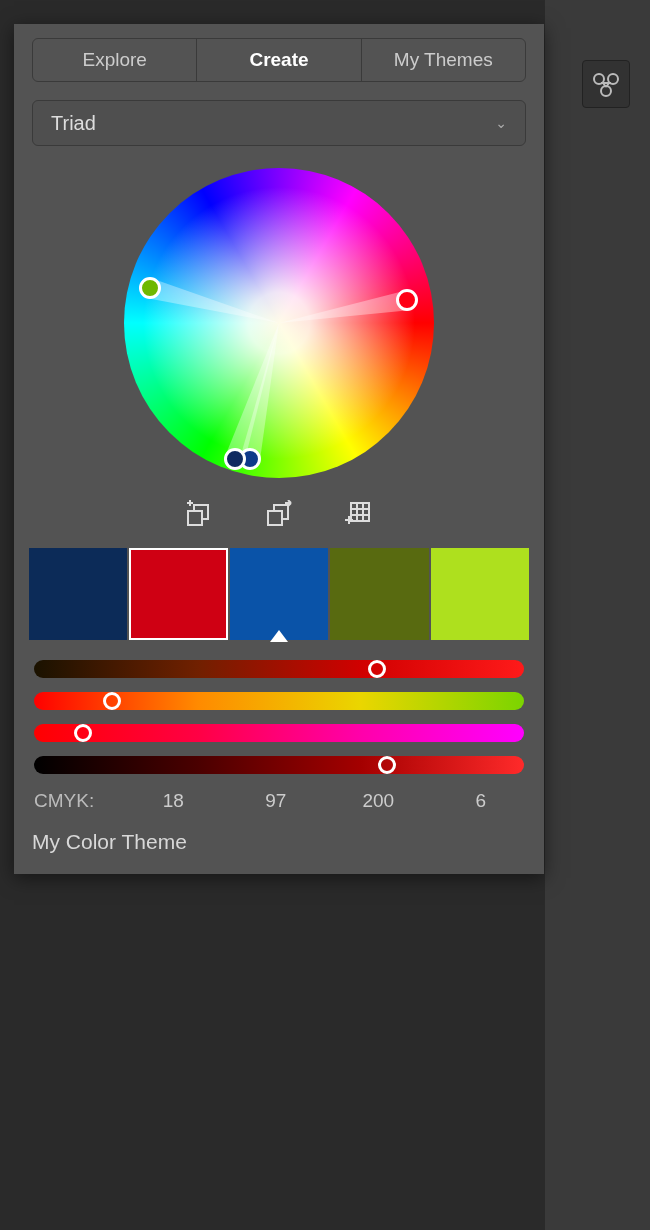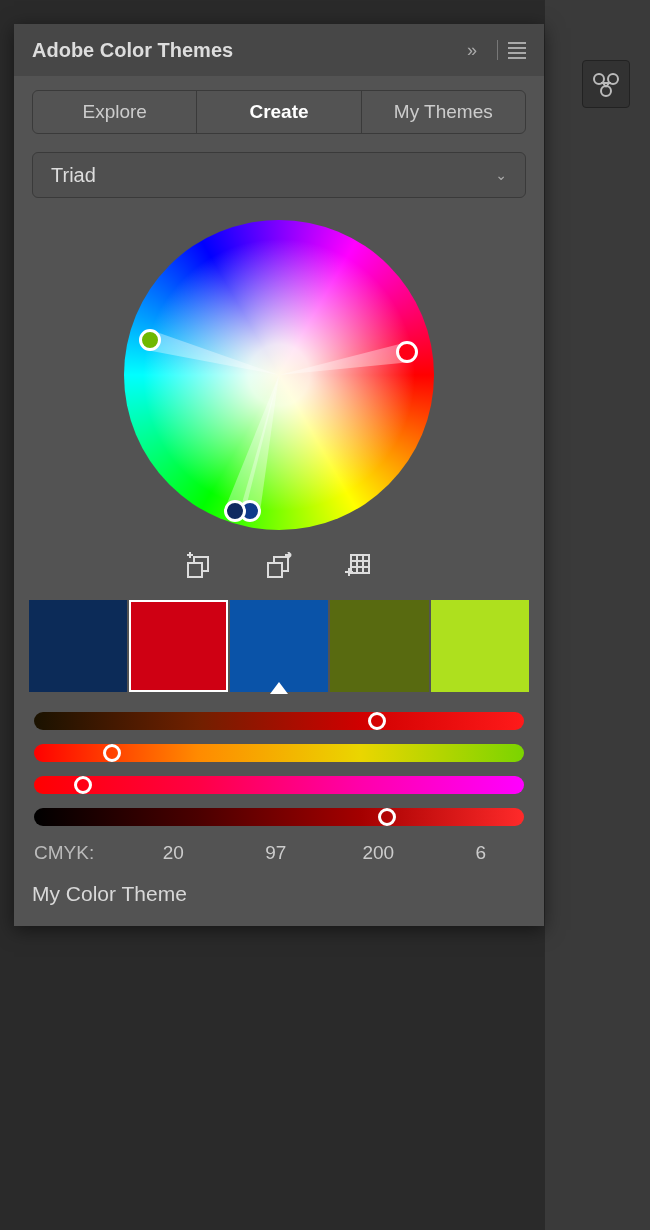--- a/index.html
+++ b/index.html
@@ -268,31 +268,20 @@
 <div class="tool-icon">
   <svg width="30" height="30" viewBox="0 0 30 30" stroke="#bbb" stroke-width="2" fill="none">
     <circle cx="8" cy="10" r="5"></circle>
     <circle cx="22" cy="10" r="5"></circle>
     <circle cx="15" cy="22" r="5"></circle>
     <path d="M10 14 L20 14 M12 14 L15 18 M18 14 L15 18"></path>
   </svg>
 </div>
 
 <div class="panel">
-  <div class="panel-header">
-    <div class="panel-title">Adobe Color Themes</div>
-    <span class="collapse-arrows">»</span>
-    <span class="divider-v"></span>
-    <span class="menu-lines">
-      <span></span>
-        <span></span>
-        <span></span>
-        <span></span>
-    </span>
-  </div>
 
   <div class="panel-body">
 
     <div class="tabs">
       <div class="tab">Explore</div>
       <div class="tab active">Create</div>
       <div class="tab">My Themes</div>
     </div>
 
     <div class="dropdown">
@@ -378,21 +367,21 @@
         <div class="slider" style="background: linear-gradient(90deg, rgb(255, 0, 0), rgb(255, 0, 68), rgb(255, 0, 170), rgb(255, 0, 255));">
           <div class="thumb" style="left: 10%;"></div>
         </div>
         <div class="slider" style="background: linear-gradient(90deg, rgb(0, 0, 0), rgb(74, 0, 0), rgb(164, 0, 0), rgb(255, 42, 42));">
           <div class="thumb" style="left: 72%;"></div>
         </div>
       </div>
 
     <div class="cmyk-row">
       <span class="cmyk-label">CMYK:</span>
-      <span class="cmyk-val">20</span>
+      <span class="cmyk-val">18</span>
       <span class="cmyk-val">97</span>
       <span class="cmyk-val">200</span>
       <span class="cmyk-val">6</span>
     </div>
 
     <div class="footer">
       <span class="theme-name">My Color Theme</span>
     </div>
 
   </div>

